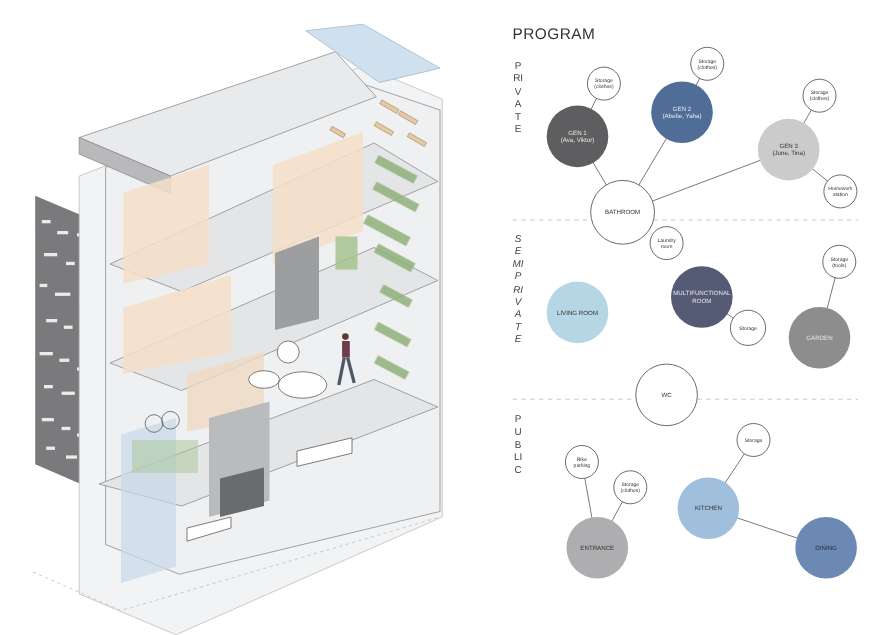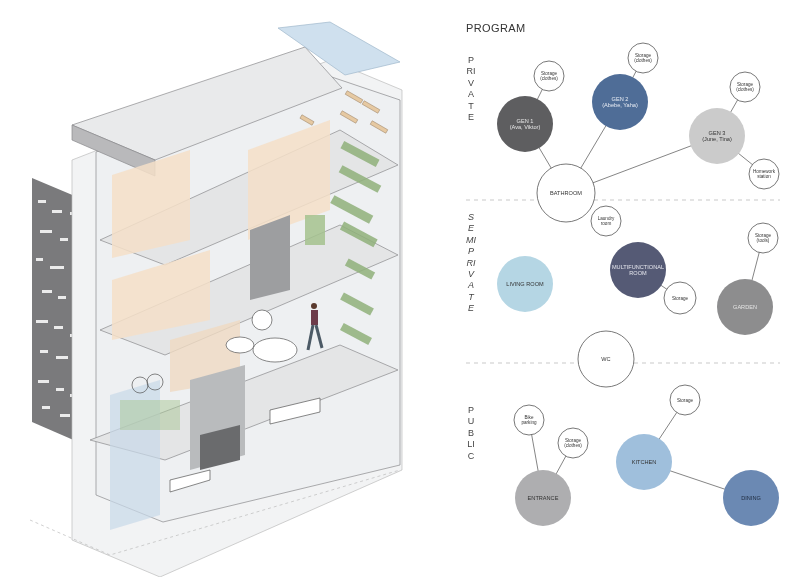--- a/index.html
+++ b/index.html
@@ -1,19 +1,19 @@
 <!DOCTYPE html>
 <html><head>
 <meta charset="utf-8">
 <style>
   html,body{margin:0;padding:0;background:#fff;}
   body{width:800px;height:577px;position:relative;overflow:hidden;font-family:"Liberation Sans",sans-serif;}
   #axo{position:absolute;left:0;top:0;width:440px;height:577px;}
   #bubbles{position:absolute;left:0;top:0;width:800px;height:577px;}
-  .title{position:absolute;left:466px;top:22px;font-size:11px;letter-spacing:0.4px;color:#333;}
+  .title{position:absolute;left:466px;top:22px;font-size:14px;letter-spacing:0.4px;color:#333;}
   .zone-label{position:absolute;left:466px;width:10px;font-size:9px;line-height:11.4px;color:#444;text-align:center;word-break:break-all;}
 </style>
 </head>
 <body>
 
 <svg id="axo" viewBox="0 0 440 577">
 
   <g>
     <polygon points="32,178 108,210 108,455 32,422" fill="#7a7a7c"></polygon>
     <g fill="#fff" opacity="0.85">
@@ -113,21 +113,21 @@
     <circle cx="140" cy="385" r="8" fill="none"></circle>
       <circle cx="155" cy="382" r="8" fill="none"></circle>
     <polygon points="270,410 320,398 320,412 270,424"></polygon>
     <polygon points="170,480 210,470 210,480 170,492"></polygon>
   </g>
 </svg>
 
 <div class="title">PROGRAM</div>
 <div class="zone-label" id="zone0" style="top: 55px;">PRIVATE</div>
 <div class="zone-label" id="zone1" style="top: 212px; font-style: italic;">SEMIPRIVATE</div>
-<div class="zone-label" id="zone2" style="top: 376px; margin-top: 29px;">PUBLIC</div>
+<div class="zone-label" id="zone2" style="top: 376px;">PUBLIC</div>
 
 <svg id="bubbles" viewBox="0 0 800 577">
   <g id="dividers">
       <line x1="466" y1="200" x2="780" y2="200" stroke="#c9c9c9" stroke-width="1" stroke-dasharray="4,4"></line>
       <line x1="466" y1="363" x2="780" y2="363" stroke="#c9c9c9" stroke-width="1" stroke-dasharray="4,4"></line>
     </g>
   <g id="edges">
       <line x1="525" y1="124" x2="549" y2="76" stroke="#666" stroke-width="0.8"></line>
       <line x1="525" y1="124" x2="566" y2="193" stroke="#666" stroke-width="0.8"></line>
       <line x1="620" y1="102" x2="643" y2="58" stroke="#666" stroke-width="0.8"></line>

